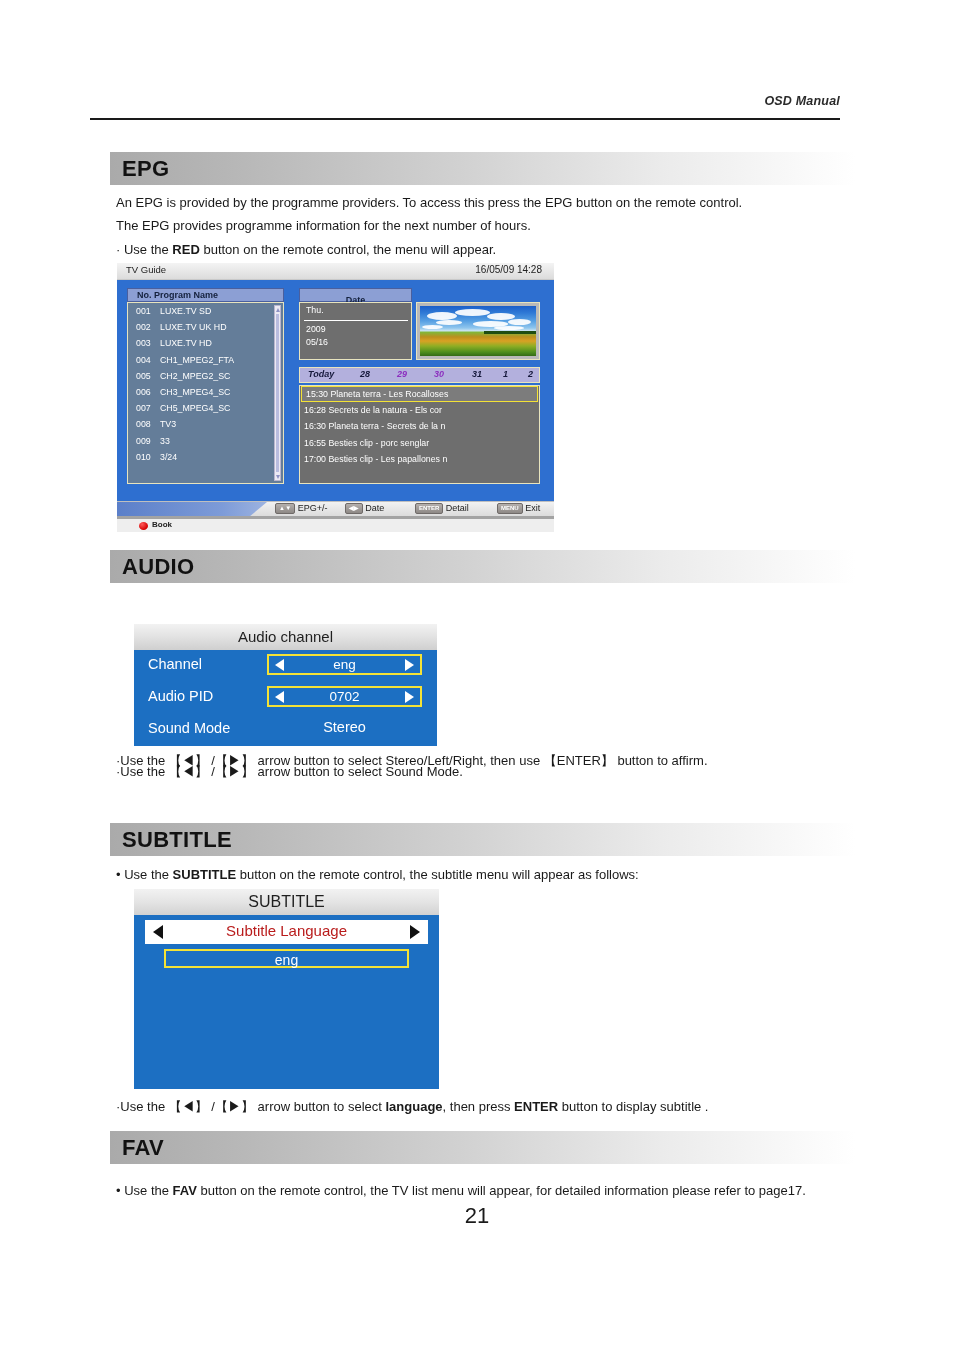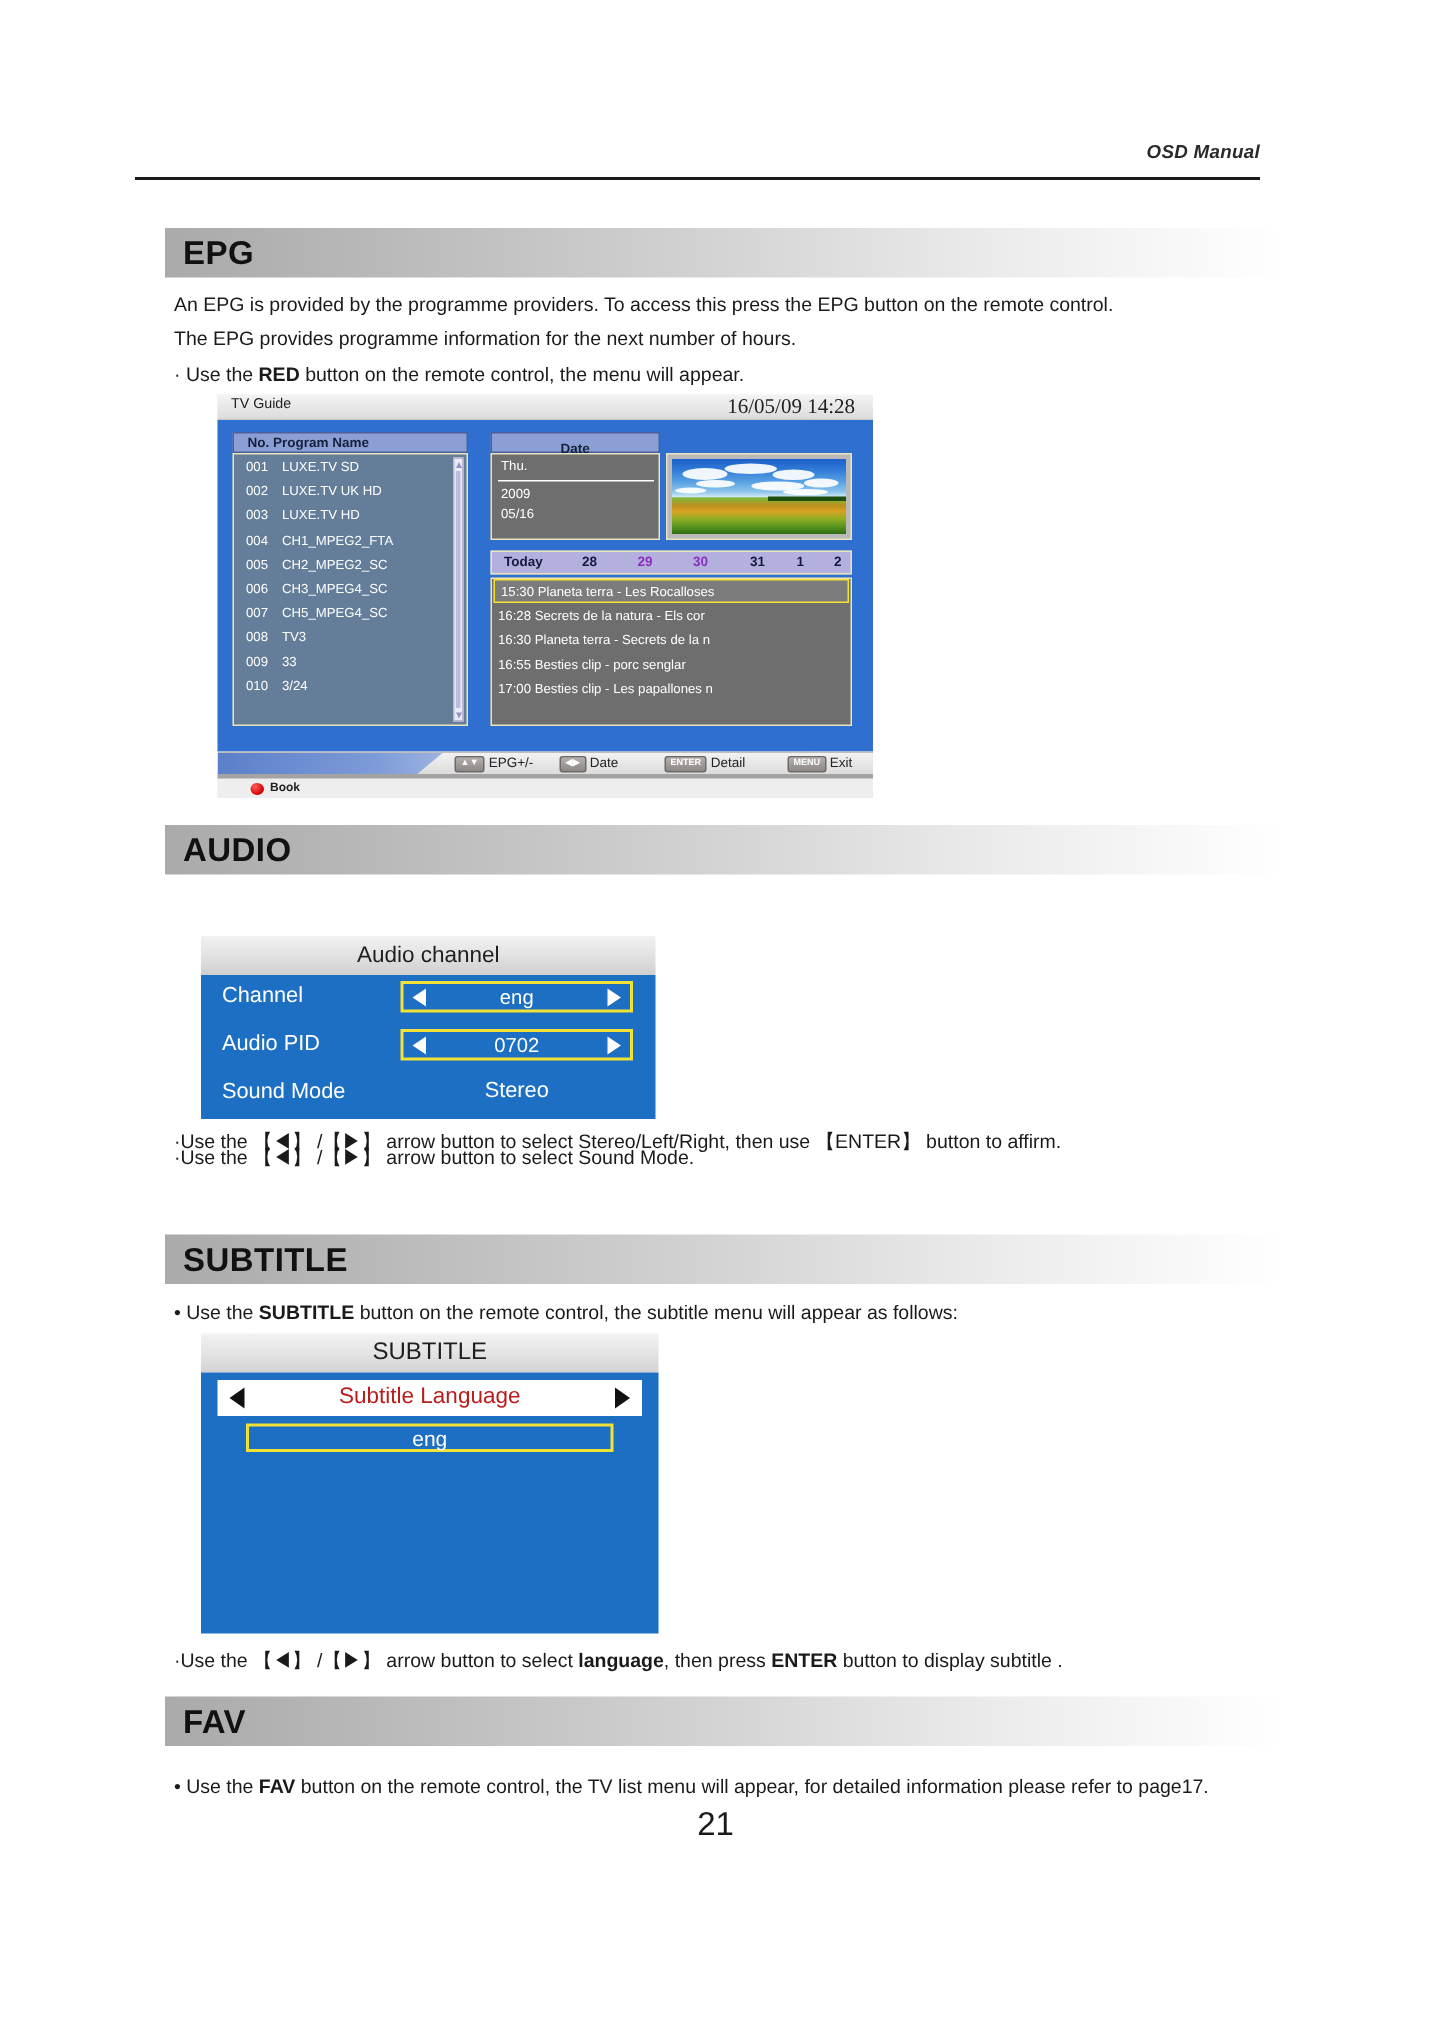--- a/index.html
+++ b/index.html
@@ -67,35 +67,34 @@
   .para b { font-weight: bold; }
   .para .big { font-size: 15px; font-weight: bold; }
 
   
   .epg {
     position: absolute;
     left: 117px; top: 263px;
     width: 396px; height: 266px;
     background: #f1f1f1;
     box-sizing: border-box;
-    margin-left: 28px;
   }
   .epg-titlebar {
     position: absolute; left: 0; top: 0;
     width: 437px; height: 16px;
     background: linear-gradient(to bottom, #f4f4f4, #dcdcdc);
     border-bottom: 1px solid #c9c9c9;
   }
   .epg-titlebar .tb-left {
     position: absolute; left: 9px; top: 1px;
     font-size: 9.5px; color: #222;
   }
   .epg-titlebar .tb-right {
     position: absolute; right: 12px; top: 1px;
-    font-size: 14px; color: #222; font-family: Liberation Serif, serif;
+    font-size: 10px; color: #222;
   }
   .epg-body {
     position: absolute; left: 0; top: 17px;
     width: 437px; height: 221px;
     background: #2e6fd0;
   }
   
   .prog-head {
     position: absolute; left: 10px; top: 8px;
     width: 157px; height: 14px;
@@ -226,20 +225,21 @@
     background: #1e4d12;
   }
 
   
   .datestrip {
     position: absolute; left: 182px; top: 87px;
     width: 241px; height: 16px;
     background: #b3b0dd;
     border: 1px solid #e8e4be;
     box-sizing: border-box;
+    font-style: italic;
   }
   .datestrip .d {
     position: absolute; top: 1px;
     font-size: 9px; font-weight: bold;
     color: #16193c;
   }
   .datestrip .d.hot { color: #8c2fbf; }
 
   
   .eventlist {

